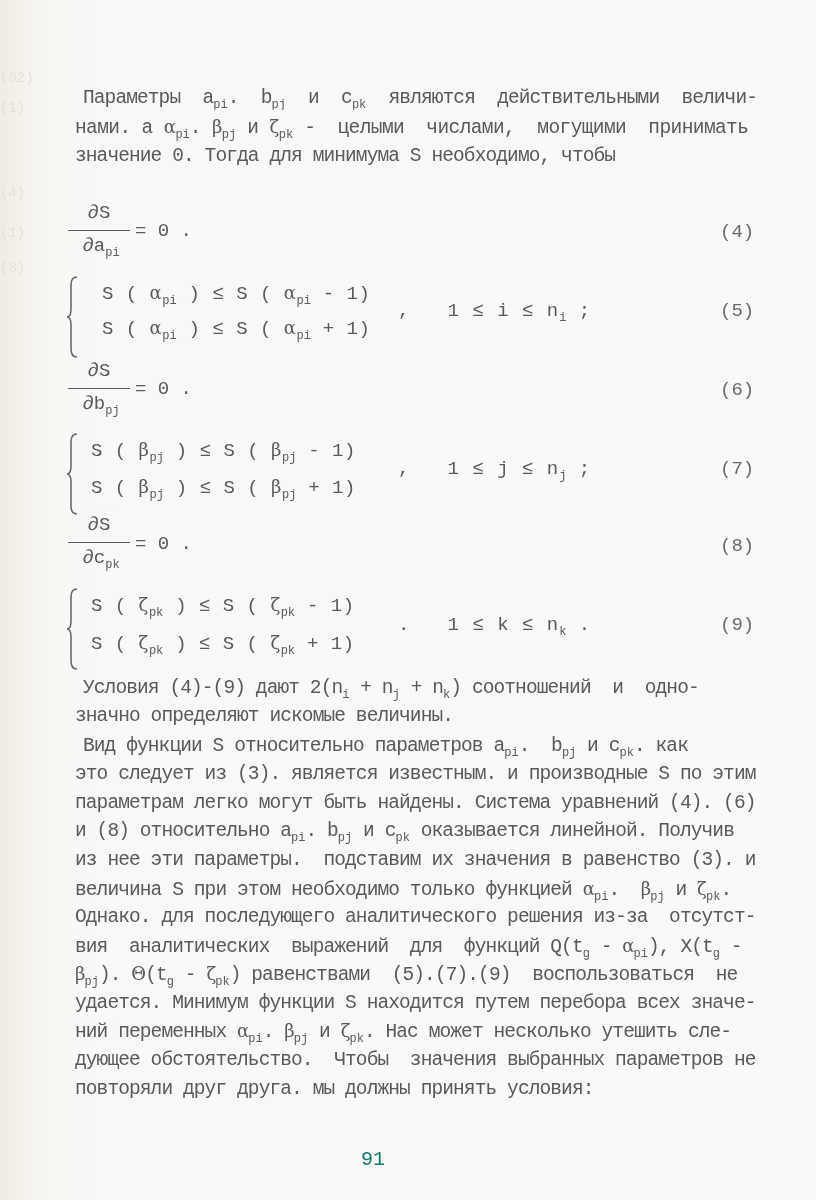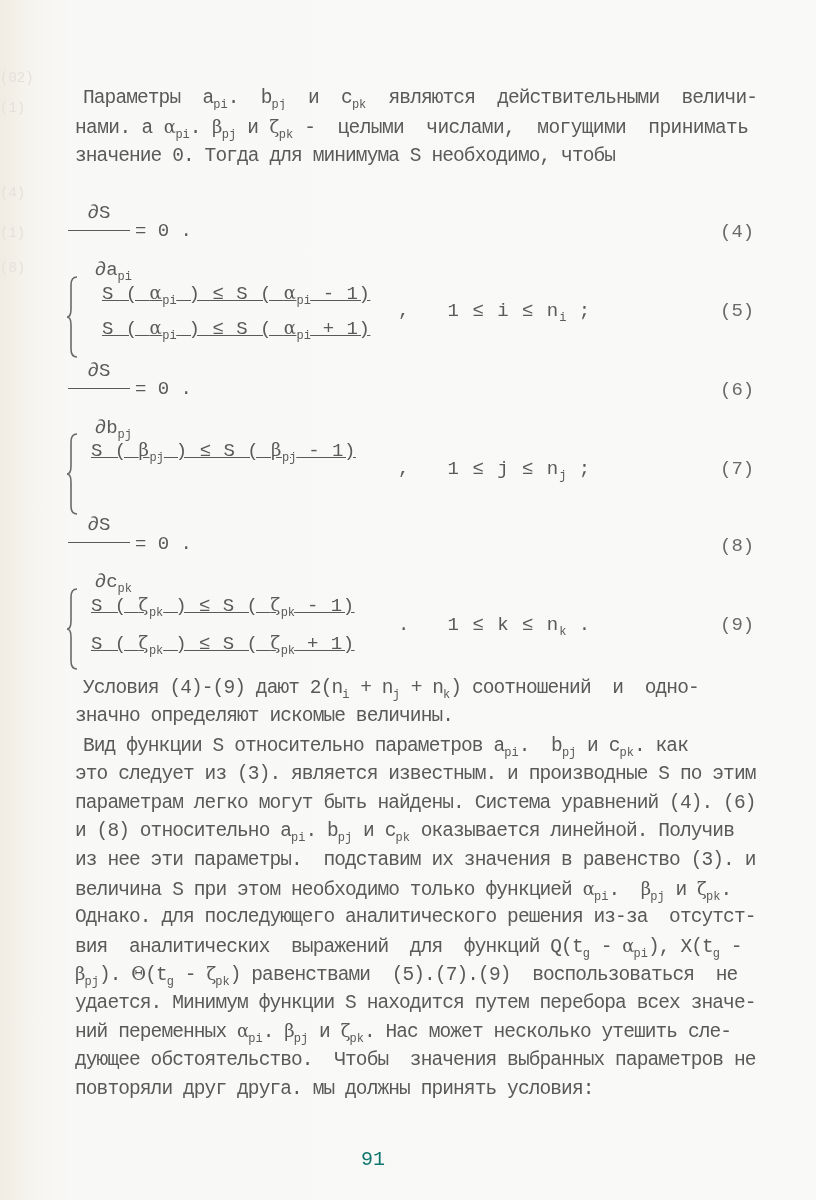--- a/index.html
+++ b/index.html
@@ -14,26 +14,26 @@
     position:absolute; left:75px; width:682px; font-size:19.5px; line-height:24px;
     white-space:nowrap; letter-spacing:-0.9px;
   }
   .just { text-align:justify; text-align-last:justify; white-space:normal; height:24px; overflow:hidden; }
   .indent { left:83px; width:674px; }
   sub { font-size:12px; vertical-align:-5px; line-height:0; letter-spacing:0; }
   .greek { font-family:"DejaVu Serif", serif; font-size:18px; }
   .frac { position:absolute; left:68px; width:62px; text-align:center; font-size:19px; }
   .frac .num { position:absolute; top:0; left:0; width:62px; text-align:center; }
   .frac .bar { position:absolute; top:28px; left:0; width:62px; height:0; border-top:1.5px solid #5a5a5a; }
-  .frac .den { position:absolute; top:33px; left:0; width:62px; text-align:right; padding-left:2px;margin-top:24px; }
+  .frac .den { position:absolute; top:33px; left:0; width:62px; text-align:center; padding-left:2px; }
   .eq-rhs { position:absolute; left:135px; font-size:19px; }
   .eqnum { position:absolute; left:720px; font-size:19px; color:#6a6a6a; }
   .brace { position:absolute; left:66px; width:12px; }
   .brace svg { display:block; }
-  .sys { position:absolute; left:102px; font-size:19px; white-space:nowrap; letter-spacing:0.5px;text-decoration:underline; }
+  .sys { position:absolute; left:102px; font-size:19px; white-space:nowrap; letter-spacing:0.5px; }
   .cond { position:absolute; left:398px; font-size:19px; white-space:nowrap; letter-spacing:1px;text-align:center; }
   .pagenum { position:absolute; left:361px; top:1148px; font-size:20px; color:#0f766e; }
   .ghost { position:absolute; left:0; width:40px; font-size:14px; color:#e4e1da; white-space:nowrap; overflow:hidden; }
 </style>
 </head>
 <body>
 
 <div class="page">
 
   <div class="ghost" style="top:70px">(02)</div>
@@ -75,20 +75,21 @@
   </div>
   <div class="eq-rhs" style="top:378px">= 0 .</div>
   <div class="eqnum" style="top:379px">(6)</div>
 
   <div class="brace" style="top:432px">
     <svg width="12" height="84" viewBox="0 0 12 84">
         <path d="M11 2 Q5 2 5 10 L5 34 Q5 42 1 42 Q5 42 5 50 L5 74 Q5 82 11 82" fill="none" stroke="#6a6a6a" stroke-width="1.6"></path>
       </svg>
   </div>
   <div class="sys" style="top:439px; left:91px"><span style="white-space:pre">S ( </span><span class="greek">β</span><sub>pj</sub><span style="white-space:pre"> ) ≤ S ( </span><span class="greek">β</span><sub>pj</sub><span style="white-space:pre"> - 1)</span></div>
+  <div class="sys" style="top:476px; left:91px"><span style="white-space:pre">S ( </span><span class="greek">β</span><sub>pj</sub><span style="white-space:pre"> ) ≤ S ( </span><span class="greek">β</span><sub>pj</sub><span style="white-space:pre"> + 1)</span></div>
   <div class="cond" style="top:458px"><span style="white-space:pre">,   1 ≤ j ≤ n</span><sub>j</sub><span style="white-space:pre"> ;</span></div>
   <div class="eqnum" style="top:458px">(7)</div>
 
   <div class="frac" style="top:514px">
     <span class="num">∂S</span>
     <span class="bar"></span>
     <span class="den"><span>∂c</span><sub>pk</sub></span>
   </div>
   <div class="eq-rhs" style="top:533px">= 0 .</div>
   <div class="eqnum" style="top:535px">(8)</div>

